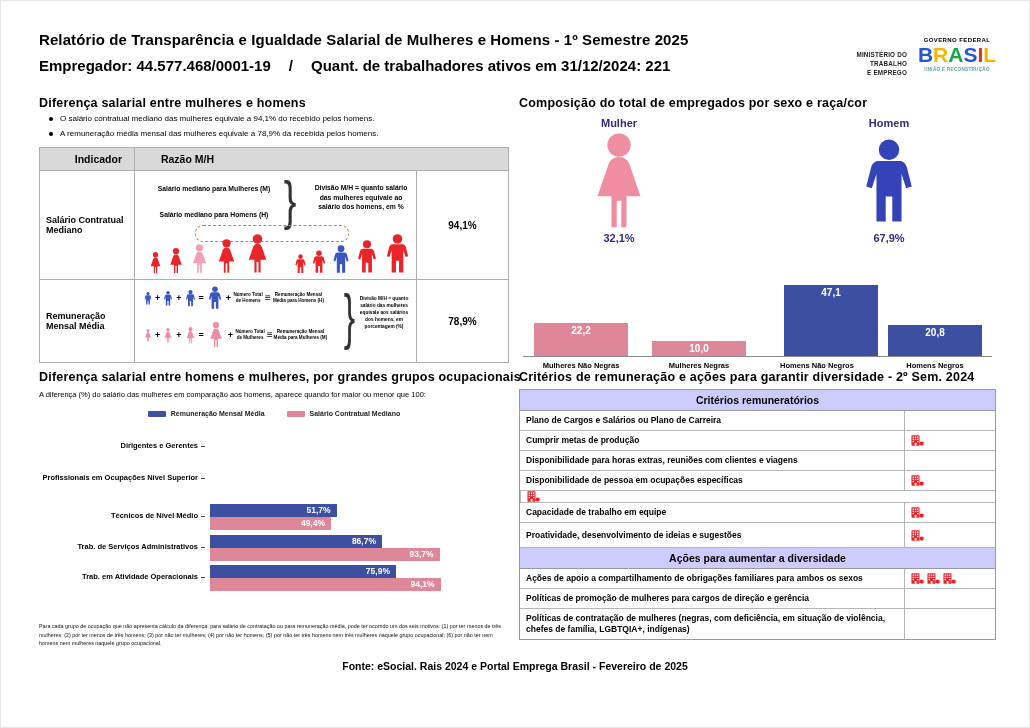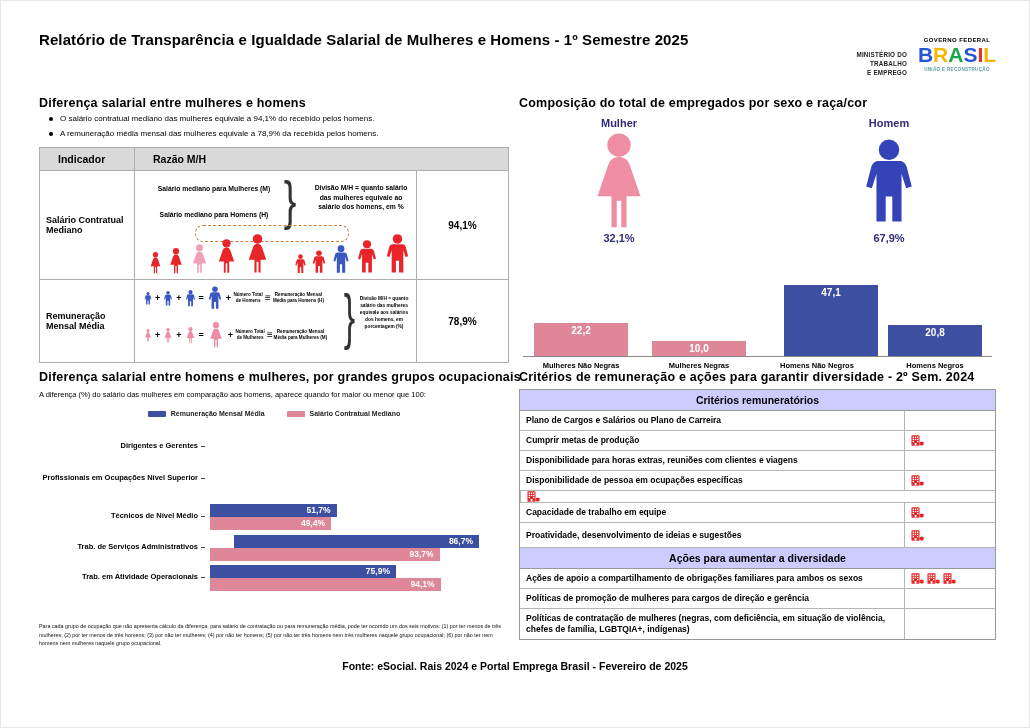--- a/index.html
+++ b/index.html
@@ -20,21 +20,21 @@
   .sec-title{position:absolute;font-size:12.5px;font-weight:bold;letter-spacing:.2px;}
 
   
   .bullets{position:absolute;left:48px;top:113px;display:flex;flex-direction:column;gap:6px;text-align:right;}
   .bullet{display:flex;align-items:flex-start;gap:7px;font-size:8px;}
   .dot{width:4px;height:4px;border-radius:50%;background:#000;margin-top:3px;flex:none;}
 
   
   .t1-wrap{position:absolute;left:38px;top:146px;width:470px;border:1px solid #adadad;box-sizing:border-box;background:#fff;}
   .t1-head{display:flex;background:#d9d9d9;border-bottom:1px solid #adadad;}
-  .t1-head div{font-size:10.5px;font-weight:bold;text-align:left;padding:5px 18px;box-sizing:border-box;}
+  .t1-head div{font-size:10.5px;font-weight:bold;text-align:right;padding:5px 12px;box-sizing:border-box;}
   .c1{width:95px;border-right:1px solid #adadad;}
   .c2{width:282px;border-right:1px solid #adadad;}
   .c3{width:91px;}
   .t1-row{display:flex;border-bottom:1px solid #adadad;}
   .t1-row:last-child{border-bottom:none;}
   .ind-cell{display:flex;align-items:center;padding:4px 6px;font-size:9px;font-weight:bold;box-sizing:border-box;}
   .def-cell{position:relative;box-sizing:border-box;}
   .ratio-cell{display:flex;align-items:center;justify-content:center;font-size:10px;font-weight:bold;box-sizing:border-box;}
   .row1{height:108px;} .row2{height:82px;}
 
@@ -113,20 +113,25 @@
     <rect x="1.7" y="6.5" width="1.5" height="1.5" fill="#fff"></rect>
       <rect x="6.5" y="6.5" width="1.5" height="1.5" fill="#fff"></rect>
     <rect x="3.9" y="8.8" width="2" height="2.8" fill="#fff"></rect>
     <circle cx="11.6" cy="9.4" r="2.3" fill="currentColor"></circle>
   </symbol>
 </svg>
 
 <div class="page">
 
   <div class="h-title">Relatório de Transparência e Igualdade Salarial de Mulheres e Homens - 1º Semestre 2025</div>
+  <div class="h-sub">
+    <span>Empregador: 44.577.468/0001-19</span>
+    <span class="sep">/</span>
+    <span>Quant. de trabalhadores ativos em 31/12/2024: 221</span>
+  </div>
   <div class="min-logo">
     <div>MINISTÉRIO DO</div>
     <div>TRABALHO</div>
     <div>E EMPREGO</div>
   </div>
   <div class="br-logo">
     <div class="br-gov">GOVERNO FEDERAL</div>
     <div class="br-word"><span style="color:#2456d4">B</span><span style="color:#f3b700">R</span><span style="color:#1aa64b">A</span><span style="color:#2456d4">S</span><span style="color:#e23127">I</span><span style="color:#f3b700">L</span></div>
     <div class="br-tag">UNIÃO E RECONSTRUÇÃO</div>
   </div>
@@ -304,21 +309,21 @@
     <div class="occ-cat" style="top:117px"><span>Trab. de Serviços Administrativos</span><span class="tick"></span></div>
     <div class="occ-cat" style="top:147px"><span>Trab. em Atividade Operacionais</span><span class="tick"></span></div>
 
     <div class="occ-bar" style="top: 78px; background: rgb(60, 79, 161); width: 126.665px;">
         <div class="occ-val">51,7%</div>
       </div>
     <div class="occ-bar" style="top: 91px; background: rgb(221, 135, 153); width: 121.03px;">
         <div class="occ-val">49,4%</div>
       </div>
 
-    <div class="occ-bar" style="top: 109px; background: rgb(60, 79, 161); width: 245px; margin-left: 24px;">
+    <div class="occ-bar" style="top: 109px; background: rgb(60, 79, 161); width: 172px;">
         <div class="occ-val">86,7%</div>
       </div>
     <div class="occ-bar" style="top: 122px; background: rgb(221, 135, 153); width: 229.565px;">
         <div class="occ-val">93,7%</div>
       </div>
 
     <div class="occ-bar" style="top: 139px; background: rgb(60, 79, 161); width: 185.955px;">
         <div class="occ-val">75,9%</div>
       </div>
     <div class="occ-bar" style="top: 152px; background: rgb(221, 135, 153); width: 230.545px;">

